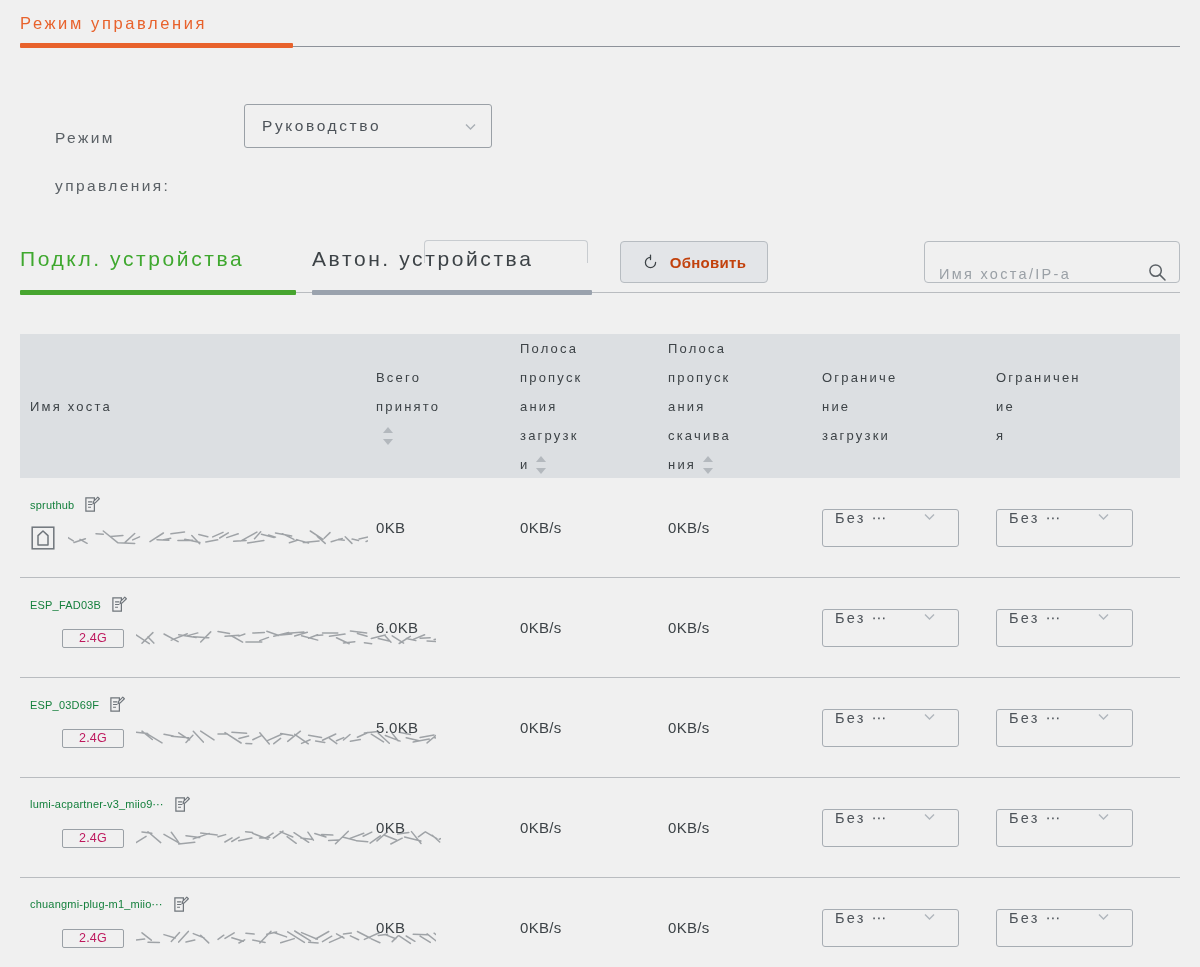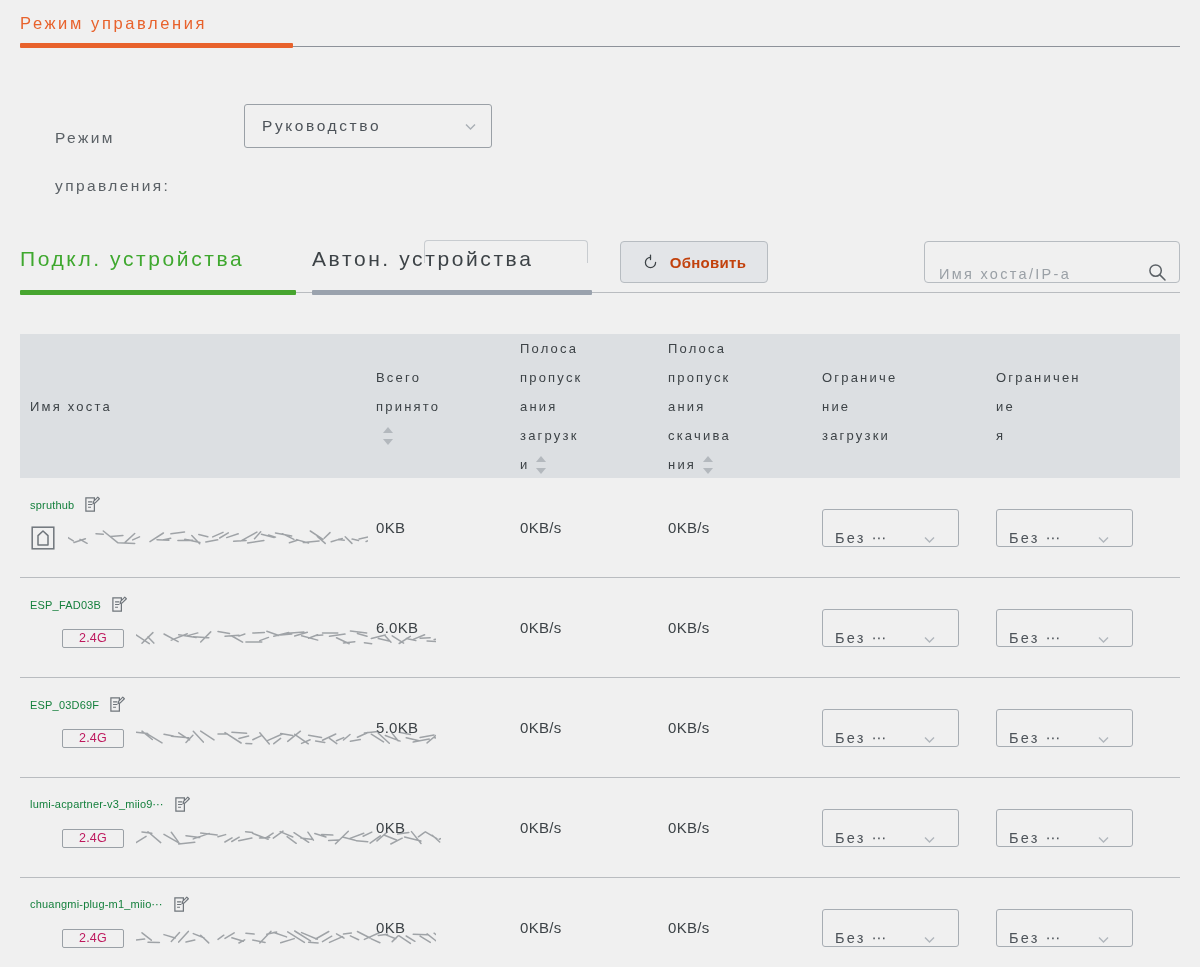--- a/index.html
+++ b/index.html
@@ -355,21 +355,21 @@
   .cell-sel.c6 { width: 184px; }
 
   .mini-select {
     width: 137px;
     height: 38px;
     border: 1px solid #a7adb3;
     border-radius: 3px;
     background: #f0f0f0;
     box-sizing: border-box;
     display: flex;
-    align-items: flex-end;
+    align-items: flex-start;
     padding: 0 22px 0 12px;
     cursor: pointer;
   }
   .mini-select .val {
     flex: 1;
     font-size: 14.5px;
     color: #4d5359;
     letter-spacing: 2.2px;
     white-space: nowrap;
     overflow: hidden;

